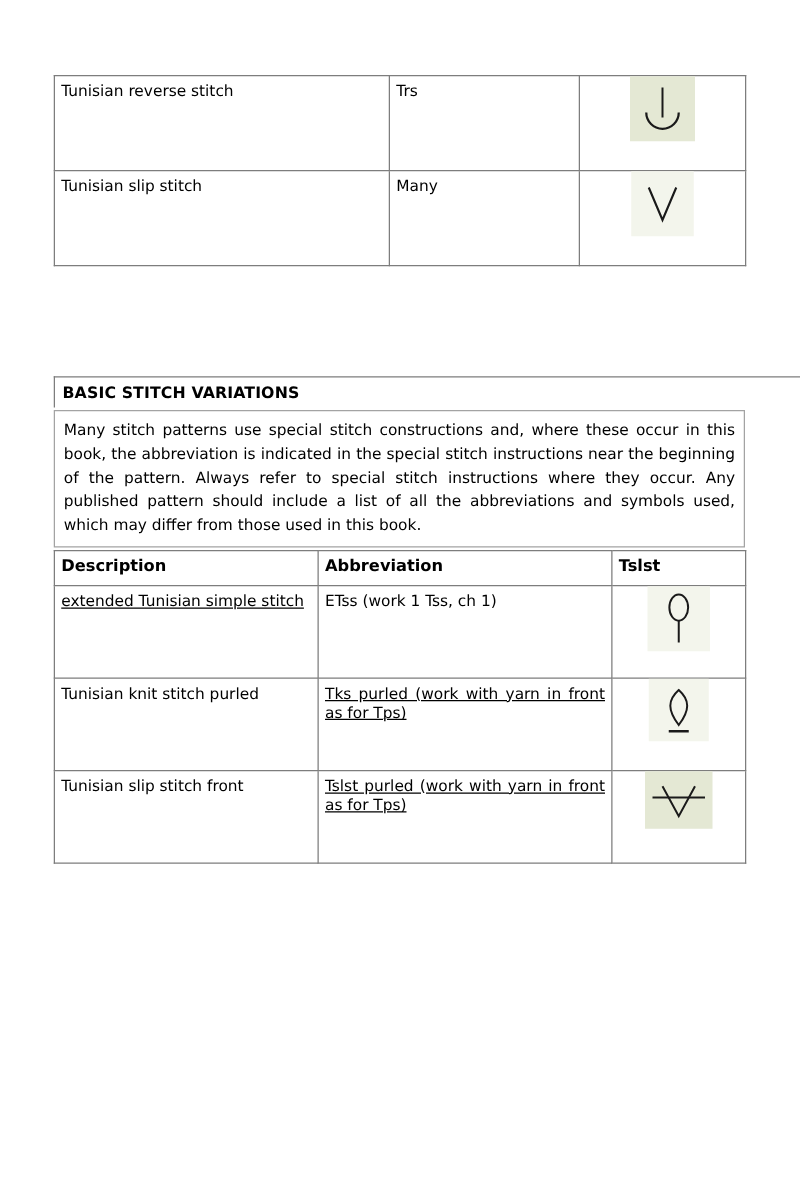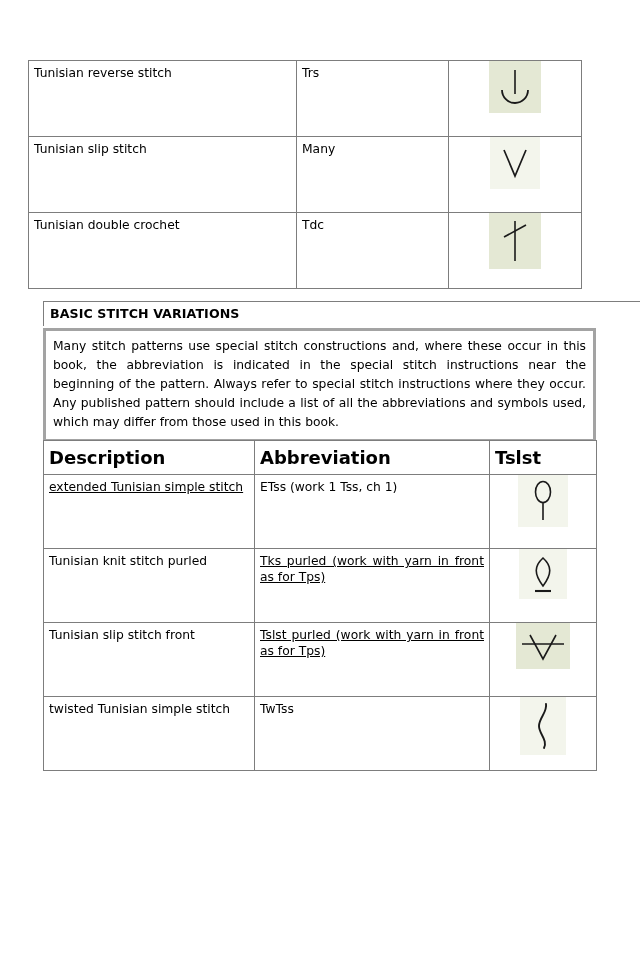--- a/index.html
+++ b/index.html
@@ -34,21 +34,21 @@
     vertical-align: top;
     padding: 5px 5px 4px 5px;
     font-size: 12.3px;
     line-height: 1.28;
     font-weight: normal;
     text-align: left;
   }
 
   
   #table-basic-stitches {
-    left: 28px;
+    left: 43px;
     top: 60px;
     width: 553px;
   }
   #table-basic-stitches .c-desc   { width: 268px; }
   #table-basic-stitches .c-abbr   { width: 152px; }
   #table-basic-stitches .c-sym    { width: 133px; }
   #table-basic-stitches td.symcell { padding: 0; }
   #table-basic-stitches tr { height: 76px; }
 
   
@@ -68,42 +68,42 @@
     letter-spacing: 0.1px;
   }
 
   
   #section-intro-box {
     position: absolute;
     left: 43px;
     top: 328px;
     width: 553px;
     box-sizing: border-box;
-    border: 3px solid #a3a3a3;
+    border: 1px solid #a3a3a3;
     padding: 6px 7px 7px 7px;
   }
   #section-intro-box p {
     margin: 0;
     font-size: 12.3px;
     line-height: 1.55;
     text-align: justify;
   }
 
   
   #table-stitch-variations {
     left: 43px;
     top: 440px;
     width: 553px;
   }
   #table-stitch-variations .c-desc { width: 211px; }
   #table-stitch-variations .c-abbr { width: 235px; }
   #table-stitch-variations .c-sym  { width: 107px; }
   #table-stitch-variations thead th {
     font-weight: bold;
-    font-size: 18px;
+    font-size: 13px;
     padding: 5px 5px 5px 5px;
   }
   #table-stitch-variations td.symcell { padding: 0; }
   #table-stitch-variations td.justify { text-align: justify; text-decoration: underline; }
   #table-stitch-variations tbody tr { height: 74px; }
 
   
   .symtile {
     width: 100%;
     height: 100%;
@@ -161,38 +161,20 @@
         <td class="symcell">
           <div class="symtile">
             <div class="symbox plain" style="width:50px;height:52px;margin-bottom:8px;">
               <svg width="34" height="38" viewBox="0 0 34 38">
                 <polyline points="6,6 17,32 28,6" fill="none" stroke="#1a1a1a" stroke-width="1.7" stroke-linejoin="miter"></polyline>
               </svg>
             </div>
           </div>
         </td>
       </tr>
-      <tr>
-        <td>
-          <span>Tunisian double crochet</span>
-        </td>
-        <td>
-          <span>Tdc</span>
-        </td>
-        <td class="symcell">
-          <div class="symtile">
-            <div class="symbox" style="width:52px;height:56px;margin-bottom:4px;">
-              <svg width="38" height="48" viewBox="0 0 38 48">
-                <line x1="19" y1="4" x2="19" y2="44" stroke="#1a1a1a" stroke-width="1.6"></line>
-                <line x1="8" y1="20" x2="30" y2="8" stroke="#1a1a1a" stroke-width="1.6"></line>
-              </svg>
-            </div>
-          </div>
-        </td>
-      </tr>
     </tbody>
   </table>
 
   <div id="section-heading-box">
     <div class="heading-text">BASIC STITCH VARIATIONS</div>
   </div>
 
   <div id="section-intro-box">
     <p>Many stitch patterns use special stitch constructions and, where these occur in this book, the abbreviation is indicated in the special stitch instructions near the beginning of the pattern. Always refer to special stitch instructions where they occur. Any published pattern should include a list of all the abbreviations and symbols used, which may differ from those used in this book.</p>
   </div>
@@ -263,33 +245,16 @@
             <div class="symbox" style="width:54px;height:46px;margin-bottom:7px;">
               <svg width="46" height="34" viewBox="0 0 46 34">
                 <polyline points="10,6 23,30 36,6" fill="none" stroke="#1a1a1a" stroke-width="1.6"></polyline>
                 <line x1="2" y1="15" x2="44" y2="15" stroke="#1a1a1a" stroke-width="1.7"></line>
               </svg>
             </div>
           </div>
         </td>
       </tr>
 
-      <tr>
-        <td>
-          <span>twisted Tunisian simple stitch</span>
-        </td>
-        <td>
-          <span>TwTss</span>
-        </td>
-        <td class="symcell">
-          <div class="symtile">
-            <div class="symbox plain" style="width:46px;height:58px;margin-bottom:5px;">
-              <svg width="26" height="52" viewBox="0 0 26 52">
-                <path d="M16 4 C17.5 12 9 18 9 26 C9 34 18 40 14 48" fill="none" stroke="#1a1a1a" stroke-width="1.9" stroke-linecap="round"></path>
-              </svg>
-            </div>
-          </div>
-        </td>
-      </tr>
     </tbody>
   </table>
 
 </div>
 
 </body></html>

